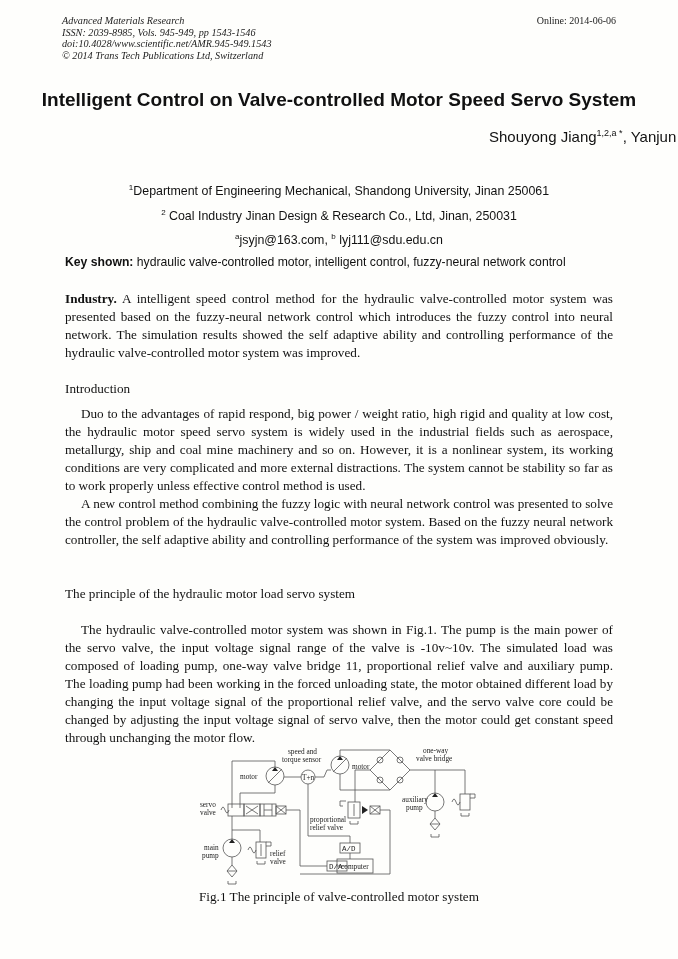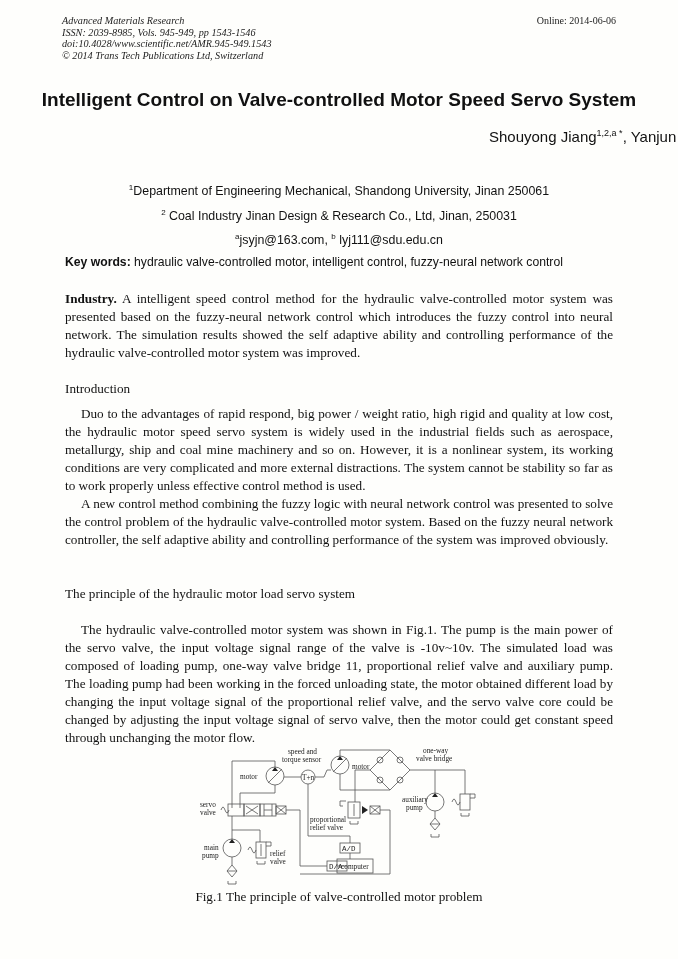--- a/index.html
+++ b/index.html
@@ -46,21 +46,21 @@
   <sup>1</sup><span>Department of Engineering Mechanical, Shandong University, Jinan 250061</span>
 </div>
 <div class="abs aff" style="top:191px">
   <sup>2</sup><span> Coal Industry Jinan Design &amp; Research Co., Ltd, Jinan, 250031</span>
 </div>
 <div class="abs aff" style="top:215px">
   <sup>a</sup><span>jsyjn@163.com, </span><sup>b</sup><span> lyj111@sdu.edu.cn</span>
 </div>
 
 <div class="abs kw">
-  <b>Key words:</b><span> hydraulic valve-controlled motor, intelligent control, fuzzy-neural network control</span>
+  <b>Key shown:</b><span> hydraulic valve-controlled motor, intelligent control, fuzzy-neural network control</span>
 </div>
 
 <div class="abs para" style="top:290px">
   <b>Industry.</b><span> A intelligent speed control method for the hydraulic valve-controlled motor system was presented based on the fuzzy-neural network control which introduces the fuzzy control into neural network. The simulation results showed the self adaptive ability and controlling performance of the hydraulic valve-controlled motor system was improved.</span>
 </div>
 
 <div class="abs sec" style="top:381px">Introduction</div>
 <div class="abs para" style="top:405px">
   <span class="ind"></span><span>Duo to the advantages of rapid respond, big power / weight ratio, high rigid and quality at low cost, the hydraulic motor speed servo system is widely used in the industrial fields such as aerospace, metallurgy, ship and coal mine machinery and so on. However, it is a nonlinear system, its working conditions are very complicated and more external distractions. The system cannot be stability so far as to work properly unless effective control method is used.</span>
 </div>
@@ -227,13 +227,13 @@
     <text x="14" y="110">main</text>
     <text x="12" y="118">pump</text>
     <text x="80" y="116">relief</text>
     <text x="80" y="124">valve</text>
     <text class="mono" x="152" y="111">A/D</text>
     <text class="mono" x="139" y="129">D/A</text>
     <text x="151" y="129">computer</text>
   </g>
 </svg>
 
-<div class="abs caption">Fig.1 The principle of valve-controlled motor problem</div>
+<div class="abs caption">Fig.1 The principle of valve-controlled motor system</div>
 
 </body></html>

